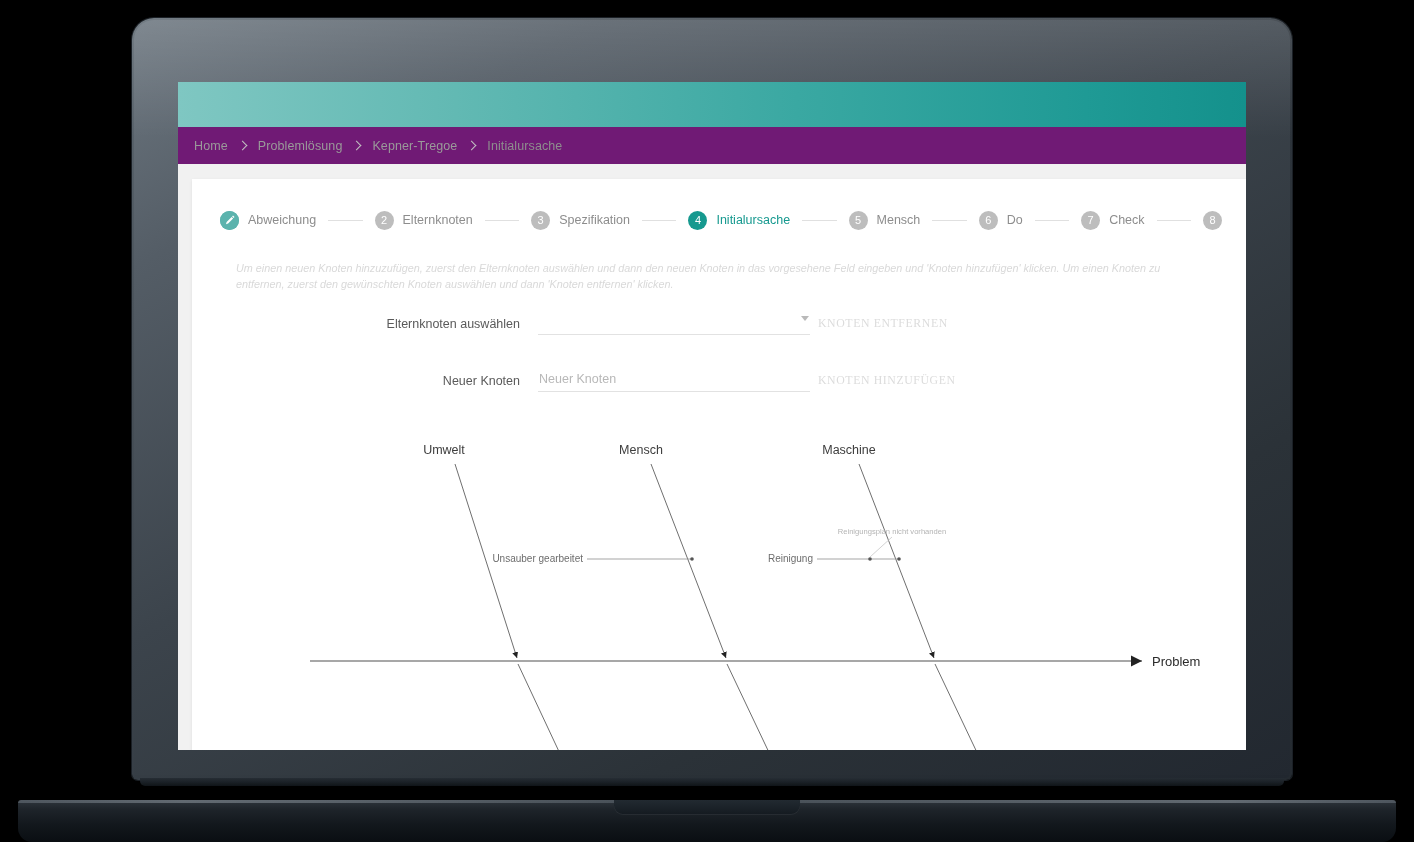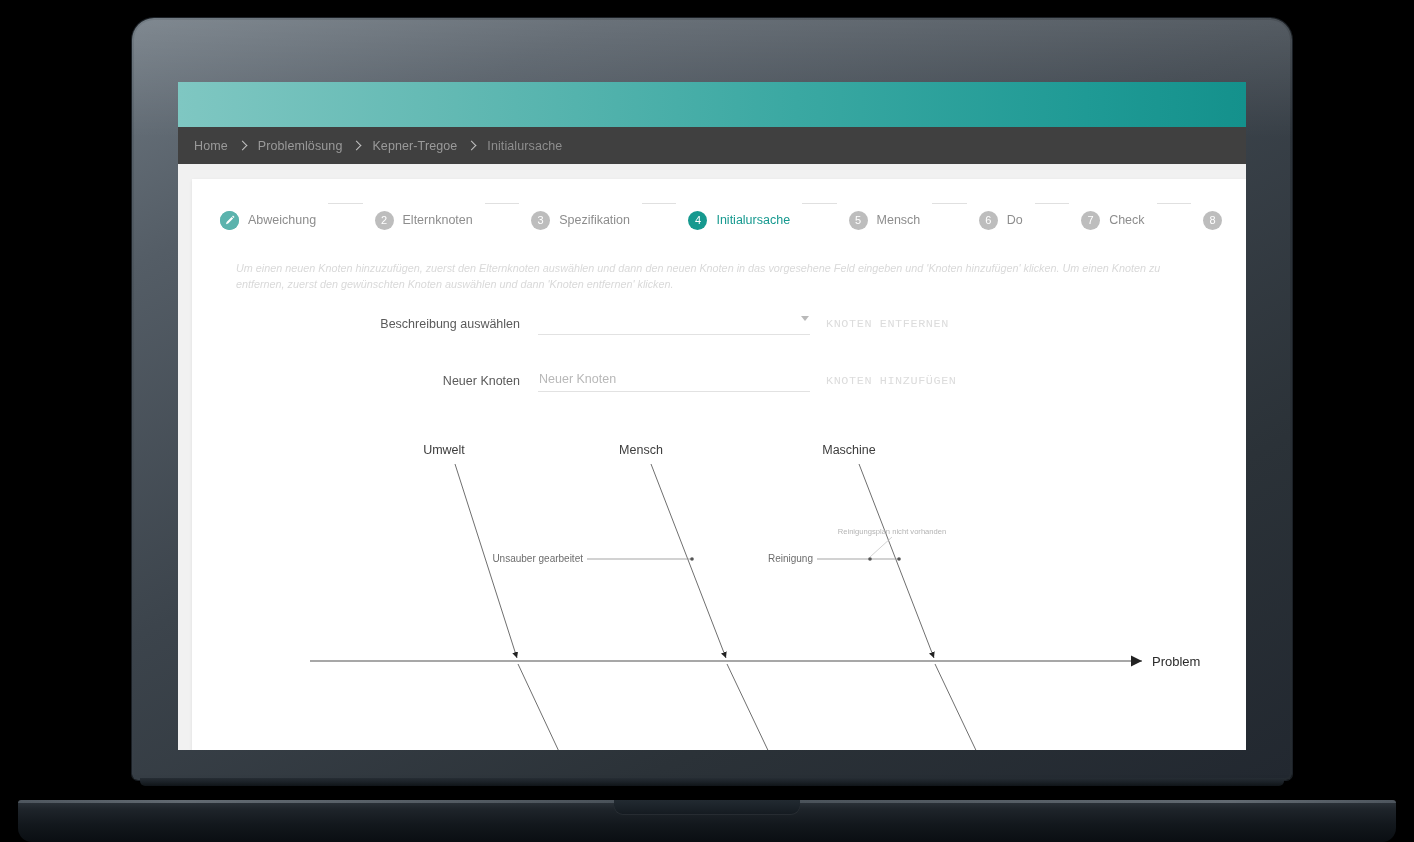--- a/index.html
+++ b/index.html
@@ -62,21 +62,21 @@
 
   
   .app-header {
     height: 45px;
     background: linear-gradient(90deg, #7fc7c2 0%, #62b9b3 26%, #3aa8a2 58%, #1f9a95 85%, #14918c 100%);
     box-shadow: 0 1px 2px rgba(0,0,0,.10);
   }
 
   
   .breadcrumb {
-    height: 38px; background: #404040;
+    height: 38px; background: #701a75;
     display: flex; align-items: center;
     padding: 0 0 0 6px; gap: 0;
     border-bottom: 1px solid #f0f0f0;
   }
   .crumb {
     font-size: 12.5px; color: #9a9a9a; padding: 0 10px;
     white-space: nowrap; letter-spacing: .1px;
   }
   .crumb.last { color: #8e8e8e; }
   .crumb-sep {
@@ -92,21 +92,21 @@
   
   .page-bg { background: #f1f1f1; padding: 14px 0 0 14px; min-height: 585px; }
   .card {
     background: #fff; min-height: 580px;
     box-shadow: 0 1px 3px rgba(0,0,0,.08);
     padding: 18px 0 0 0; position: relative; overflow: hidden;
   }
 
   
   .stepper {
-    display: flex; 
+    display: flex; align-items: center;
     padding: 6px 0 6px 28px;
     height: 46px;
   }
   .step { display: flex; align-items: center; flex: none; }
   .step-circle {
     width: 19px; height: 19px; border-radius: 50%;
     background: #bdbdbd; color: #fff;
     font-size: 11px; line-height: 19px; text-align: center;
     flex: none; font-weight: 400;
   }
@@ -147,23 +147,23 @@
     font-size: 12.5px; color: #555; padding: 3px 18px 5px 1px;
   }
   .field::placeholder { color: #b8b8b8; }
   .caret-down {
     position: absolute; right: 1px; top: 4px;
     width: 0; height: 0;
     border-left: 4.5px solid transparent; border-right: 4.5px solid transparent;
     border-top: 5px solid #b9b9b9;
   }
   .ghost-btn {
-    margin-left: 16px; font-size: 11.8px; color: #dcdcdc;
+    margin-left: 8px; font-size: 11.8px; color: #dcdcdc;
     letter-spacing: .6px; background: none; border: none;
-    font-family: Liberation Mono, monospace; cursor: pointer;
+    font-family: Liberation Serif, serif; cursor: pointer;
     white-space: nowrap; text-transform: uppercase;
   }
 
   
   .fishbone { position: relative; width: 100%; height: 400px; margin-top: -4px; }
   .fishbone svg { display: block; }
   .fb-cat {
     font-family: "Liberation Sans", sans-serif; font-size: 12.5px; fill: #3d3d3d;
   }
   .fb-sub {
@@ -264,21 +264,21 @@
           <div class="step" style="padding-right:24px;">
             <span class="step-circle">8</span>
           </div>
         </div>
 
         <p class="instructions">Um einen neuen Knoten hinzuzufügen, zuerst den Elternknoten auswählen und dann den neuen Knoten in das vorgesehene Feld eingeben und 'Knoten hinzufügen' klicken. Um einen Knoten zu entfernen, zuerst den gewünschten Knoten auswählen und dann 'Knoten entfernen' klicken.</p>
 
         <div class="form-area">
 
           <div class="form-row">
-            <div class="form-label">Beschreibung auswählen</div>
+            <div class="form-label">Elternknoten auswählen</div>
             <div class="field-wrap">
               <input class="field" type="text" readonly="" value="" style="">
               <span class="caret-down"></span>
             </div>
             <button class="ghost-btn">KNOTEN ENTFERNEN</button>
           </div>
 
           <div class="form-row">
             <div class="form-label">Neuer Knoten</div>
             <div class="field-wrap">

